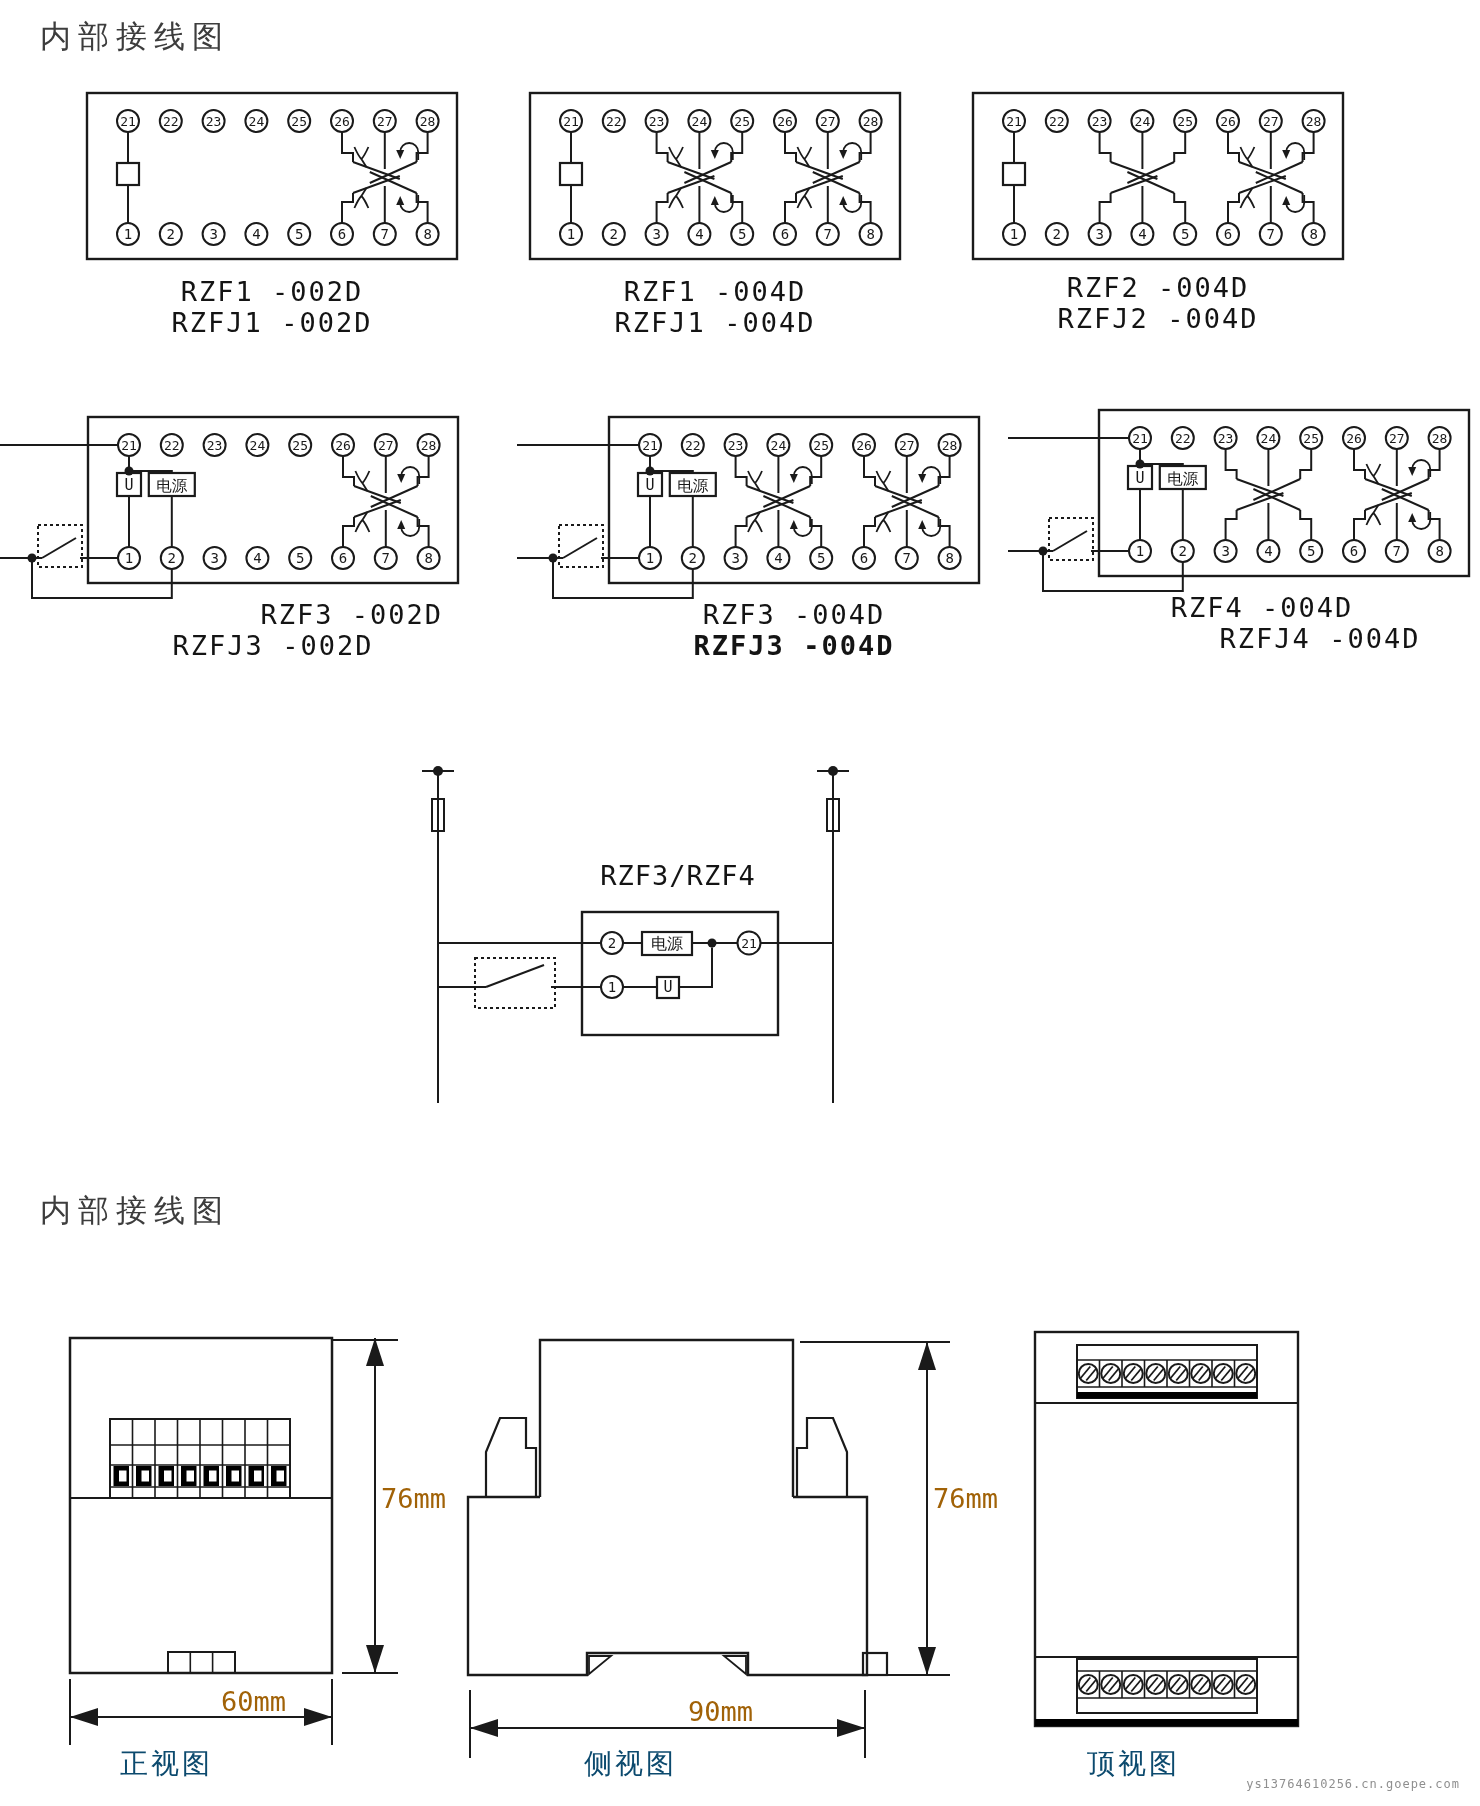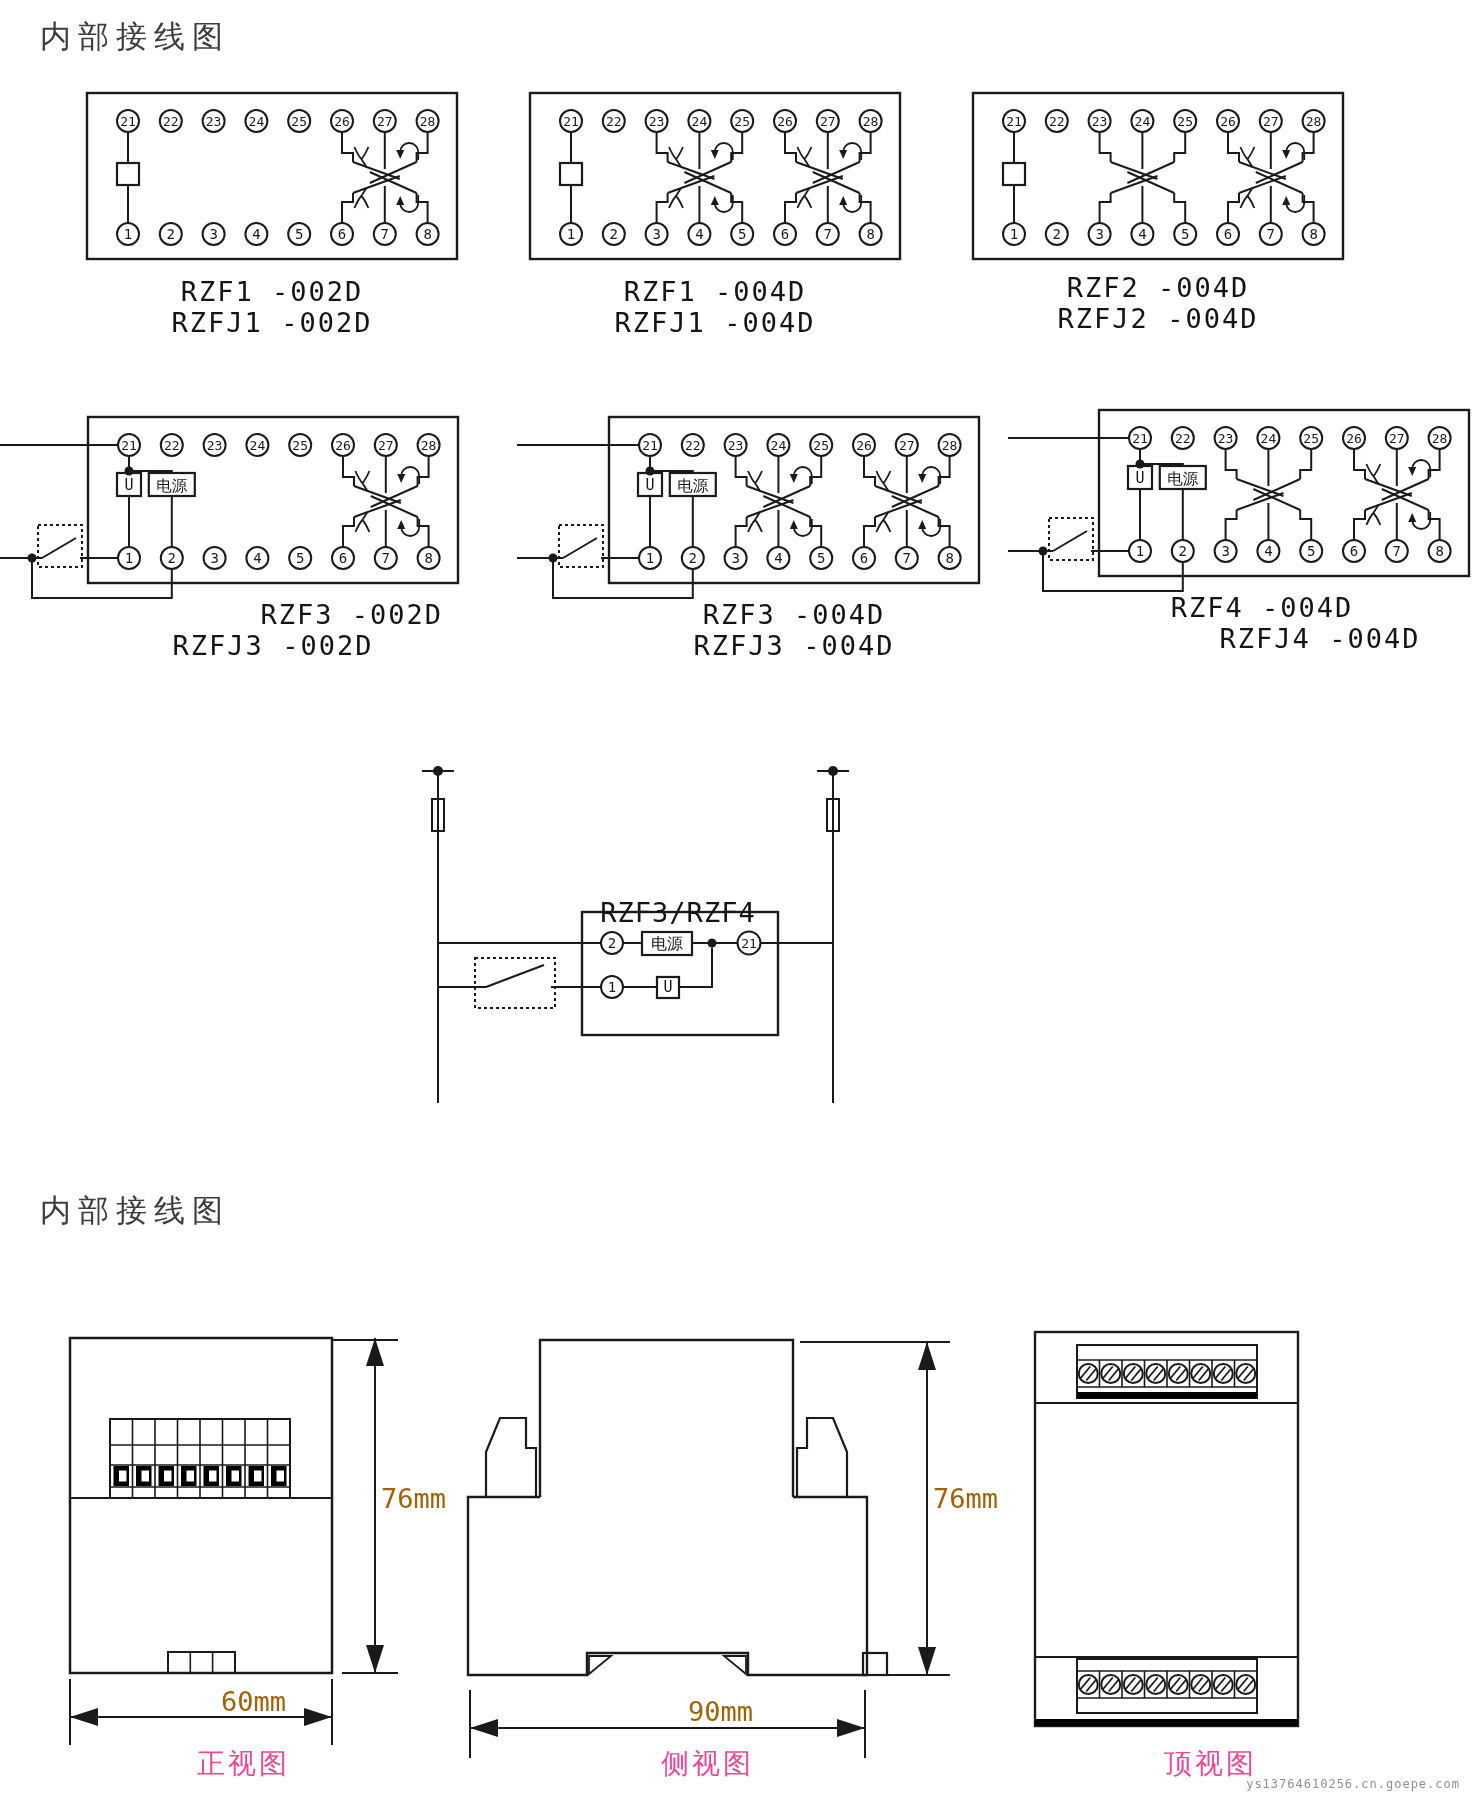--- a/index.html
+++ b/index.html
@@ -7,21 +7,21 @@
           font-family:"DejaVu Sans",sans-serif;color:#111;}
   #art{position:absolute;left:0;top:0;}
   .abs{position:absolute;white-space:nowrap;}
   .sec-title{font-size:31px;color:#3d3d3d;letter-spacing:7px;font-family:"DejaVu Sans",sans-serif;text-align:right;}
   .model-lbl{width:340px;text-align:center;font-family:"DejaVu Sans Mono","Liberation Mono",monospace;
              font-size:27px;letter-spacing:2px;color:#141414;}
   .schem-title{width:220px;text-align:center;font-family:"DejaVu Sans Mono","Liberation Mono",monospace;
              font-size:27px;letter-spacing:1px;color:#141414;}
   .dim-lbl{font-family:"DejaVu Sans Mono","Liberation Mono",monospace;font-size:27px;color:#a16207;}
   .dim-lbl.center{width:170px;text-align:right;}
-  .view-lbl{width:170px;text-align:right;font-size:28px;color:#ec4899;letter-spacing:3px;}
+  .view-lbl{width:170px;text-align:left;font-size:28px;color:#0c4a6e;letter-spacing:3px;}
   .watermark{font-family:"DejaVu Sans Mono","Liberation Mono",monospace;font-size:12px;color:#8f8f8f;
              letter-spacing:1px;}
 </style>
 </head>
 <body>
 
 <div class="canvas">
   <svg id="art" width="1480" height="1806" viewBox="0 0 1480 1806">
       <g>
         <rect x="87" y="93" width="370" height="166" fill="none" stroke="#1a1a1a" stroke-width="2.4"></rect>
@@ -837,25 +837,25 @@
 
   <div class="abs model-lbl" style="left:102px;top:276px;">RZF1 -002D</div>
   <div class="abs model-lbl" style="left:102px;top:307px;">RZFJ1 -002D</div>
   <div class="abs model-lbl" style="left:545px;top:276px;">RZF1 -004D</div>
   <div class="abs model-lbl" style="left:545px;top:307px;">RZFJ1 -004D</div>
   <div class="abs model-lbl" style="left:988px;top:272px;">RZF2 -004D</div>
   <div class="abs model-lbl" style="left:988px;top:303px;">RZFJ2 -004D</div>
   <div class="abs model-lbl" style="left:103px;top:599px;text-align:right;">RZF3 -002D</div>
   <div class="abs model-lbl" style="left:103px;top:630px;">RZFJ3 -002D</div>
   <div class="abs model-lbl" style="left:624px;top:599px;">RZF3 -004D</div>
-  <div class="abs model-lbl" style="left:624px;top:630px;">RZFJ3 -004D</div>
+  <div class="abs model-lbl" style="left:624px;top:630px;font-weight:bold;">RZFJ3 -004D</div>
   <div class="abs model-lbl" style="left:1092px;top:592px;">RZF4 -004D</div>
   <div class="abs model-lbl" style="left:1150px;top:623px;">RZFJ4 -004D</div>
 
-  <div class="abs schem-title" style="left:568px;top:897px;">RZF3/RZF4</div>
+  <div class="abs schem-title" style="left:568px;top:860px;">RZF3/RZF4</div>
 
   <div class="abs dim-lbl" style="left:381px;top:1483px;">76mm</div>
   <div class="abs dim-lbl center" style="left:116px;top:1686px;">60mm</div>
   <div class="abs dim-lbl" style="left:933px;top:1483px;">76mm</div>
   <div class="abs dim-lbl center" style="left:583px;top:1696px;">90mm</div>
 
   <div class="abs view-lbl" style="left:120px;top:1745px;">正视图</div>
   <div class="abs view-lbl" style="left:584px;top:1745px;">侧视图</div>
   <div class="abs view-lbl" style="left:1087px;top:1745px;">顶视图</div>
 

